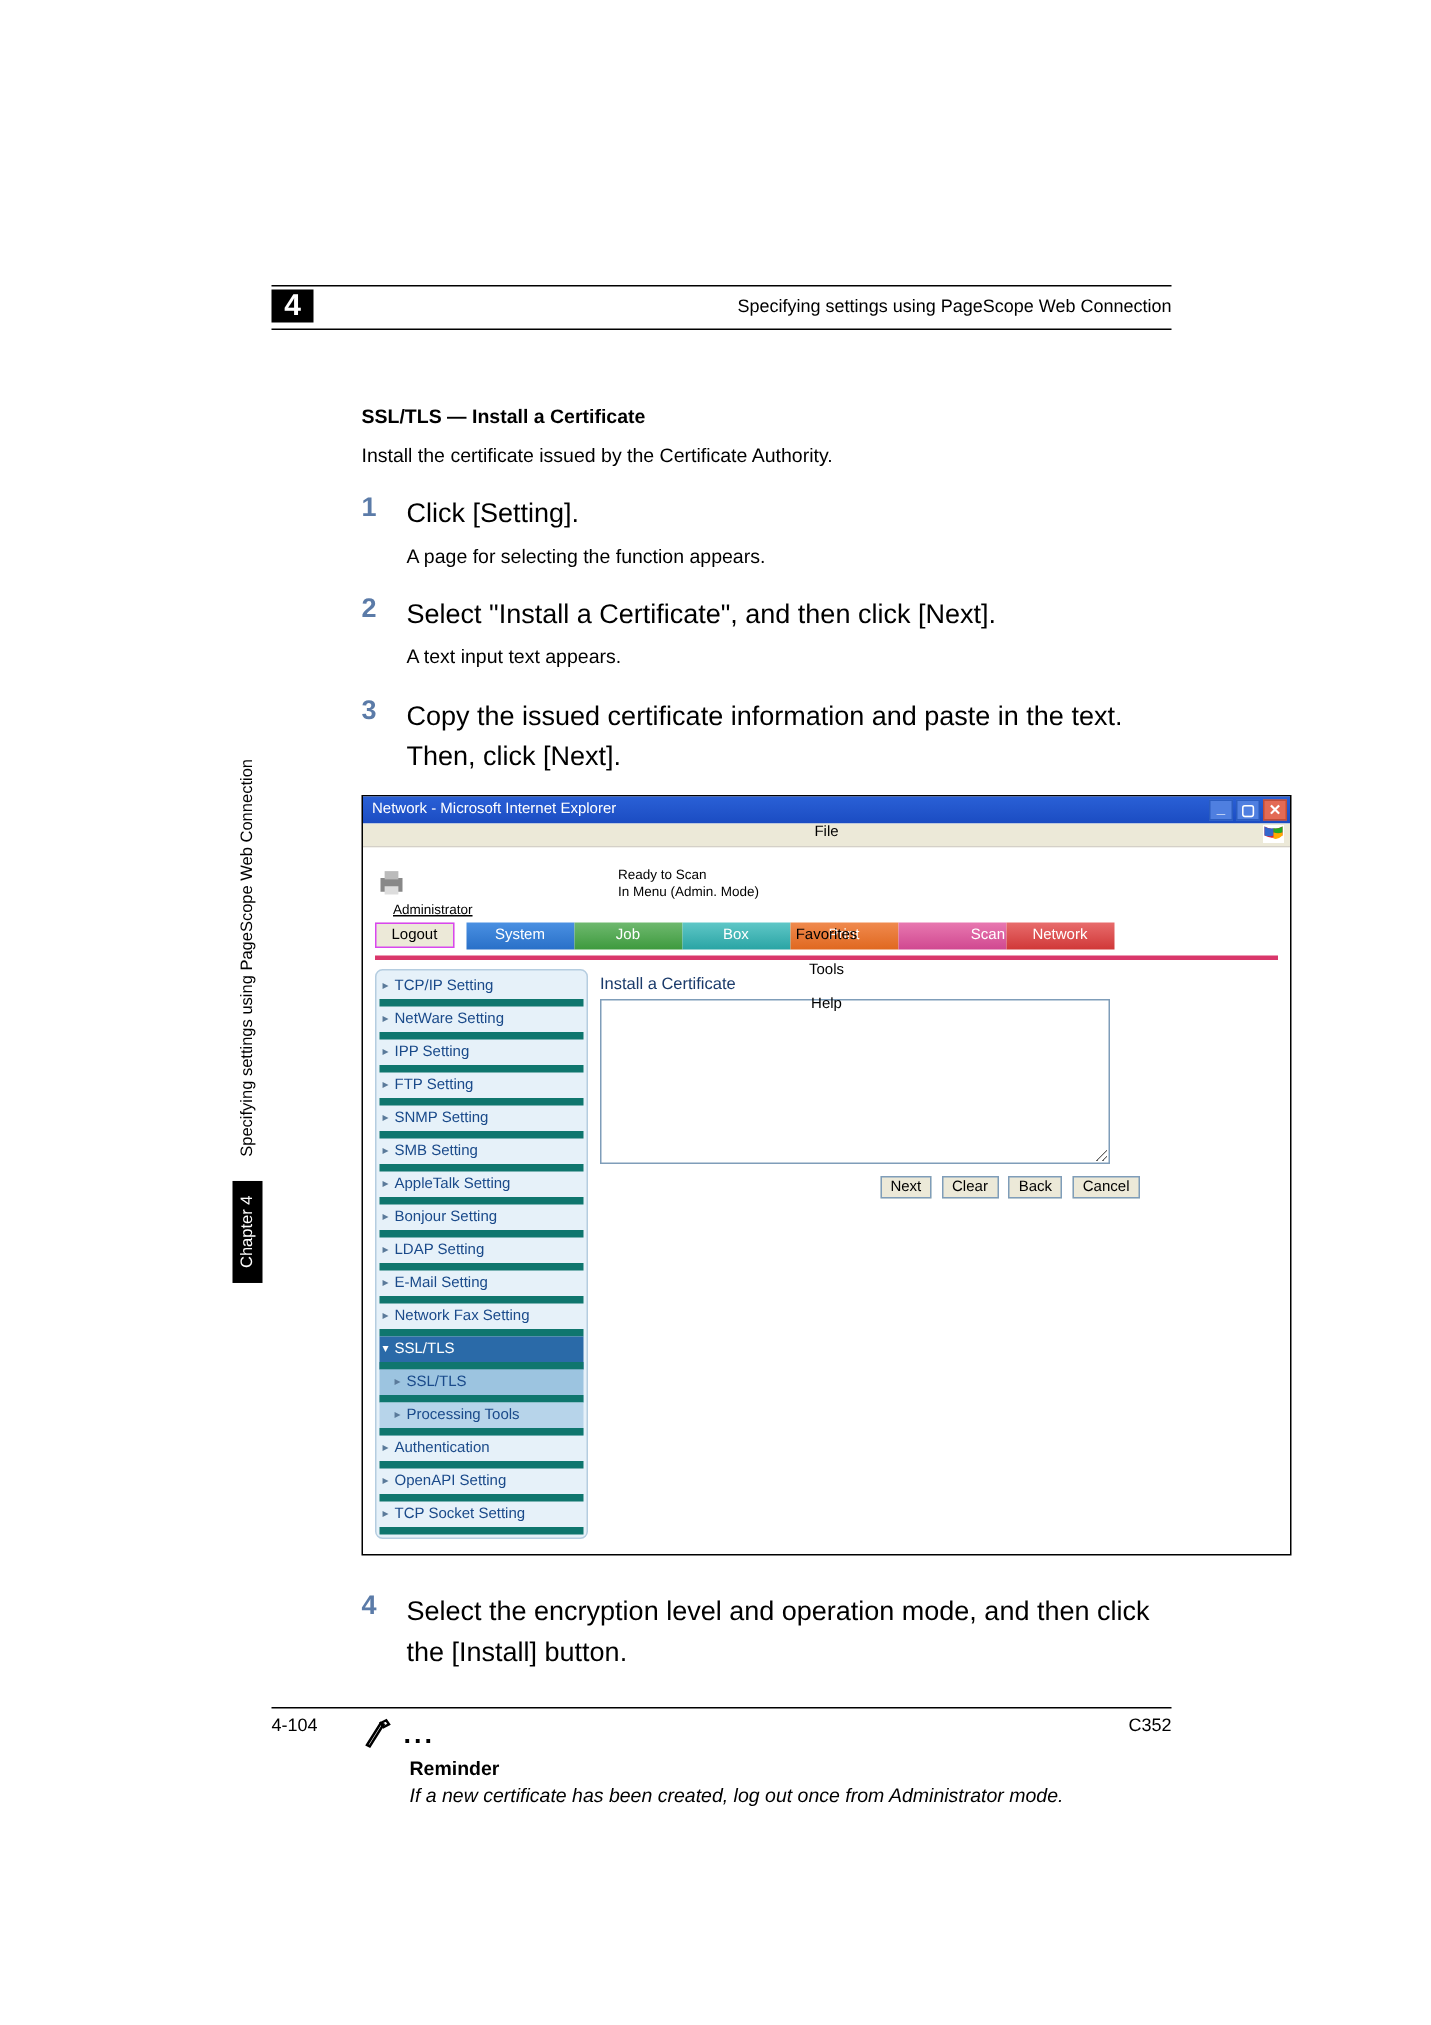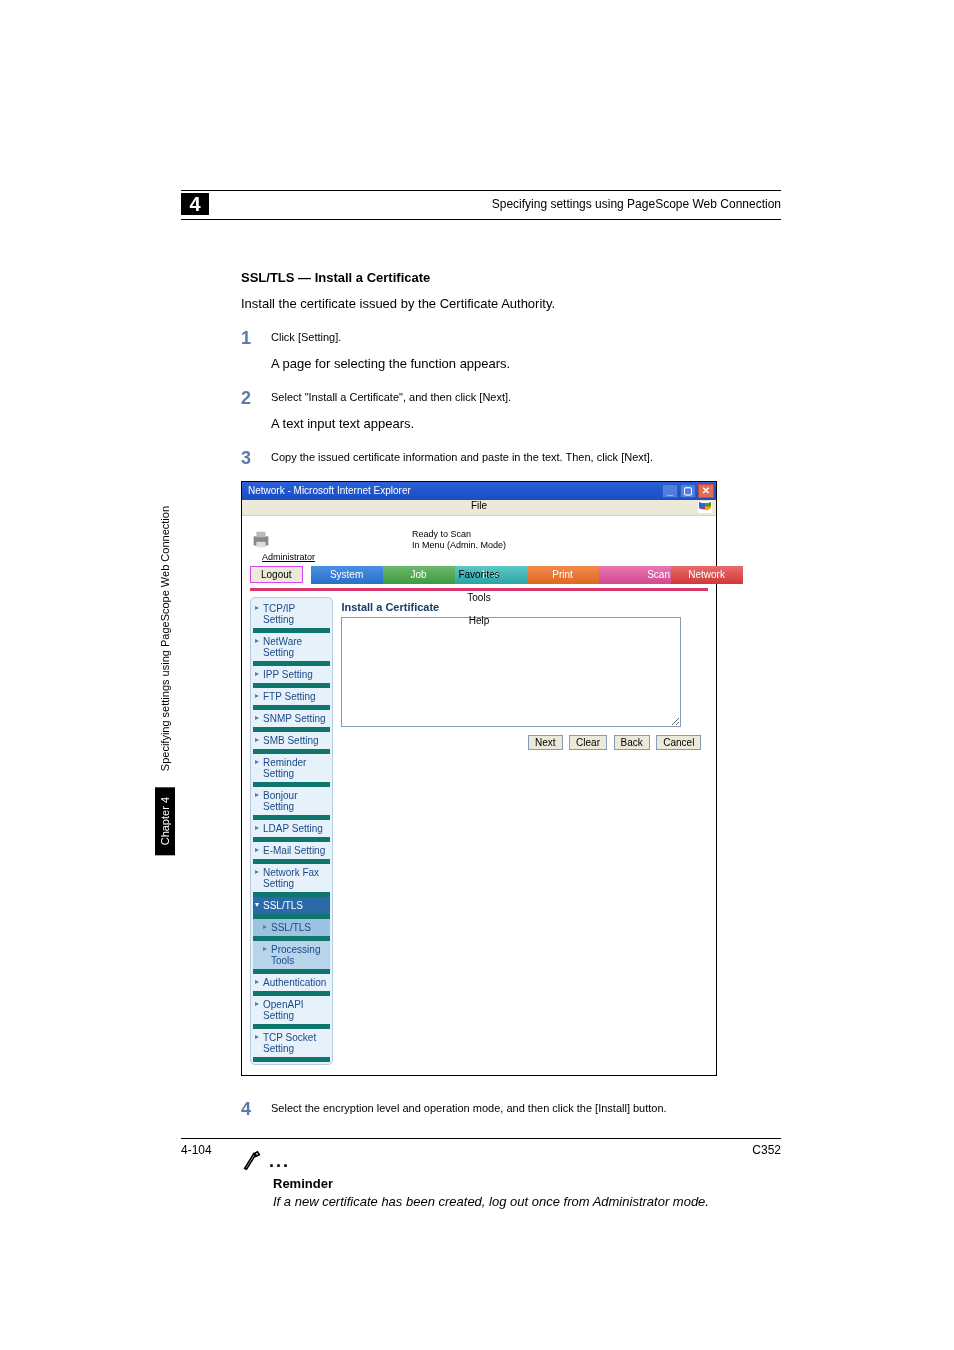--- a/index.html
+++ b/index.html
@@ -9,23 +9,23 @@
   .side-label { font-size: 11px; writing-mode: vertical-rl; transform: rotate(180deg); padding: 16px 4px 8px; }
   .page { position: absolute; left: 181px; top: 190px; width: 600px; }
   .header-line { border-top: 1.5px solid #000; margin-bottom: 2px; }
   .header-row { display: flex; align-items: center; justify-content: space-between; border-bottom: 1.5px solid #000; padding-bottom: 4px; }
   .header-badge { background: #000; color: #fff; font-size: 20px; font-weight: bold; width: 28px; height: 22px; display: flex; align-items: center; justify-content: center; }
   .header-title { font-size: 12px; }
   .section-title { font-weight: bold; font-size: 13px; margin: 50px 0 10px 60px; }
   .body-text { font-size: 13px; margin: 0 0 14px 60px; line-height: 1.4; }
   .step { display: flex; margin: 16px 0 6px 60px; }
   .step-num { font-size: 18px; font-weight: bold; color: #5b7ba8; width: 30px; flex-shrink: 0; line-height: 1.1; }
-  .step-text { font-size: 11px; line-height: 1.5; flex: 1; }
+  .step-text { font-size: 18px; line-height: 1.5; flex: 1; }
   .sub-text { font-size: 13px; margin: 6px 0 0 90px; line-height: 1.4; }
-  .screenshot { margin: 12px 0 0 60px; width: 476px; border: 1px solid #000; background: #fff; font-size: 9px; }
+  .screenshot { margin: 12px 0 0 60px; width: 620px; border: 1px solid #000; background: #fff; font-size: 9px; }
   .ss-titlebar { background: linear-gradient(#2a60d6,#1b4cc2); color: #fff; height: 18px; display: flex; align-items: center; justify-content: space-between; padding: 0 2px 0 6px; font-size: 10px; }
   .ss-winbtns { display: flex; gap: 2px; }
   .ss-winbtn { width: 16px; height: 14px; background: #4f7fe0; border: 1px solid #2a5cc0; display: flex; align-items: center; justify-content: center; color: #fff; font-size: 10px; font-weight: bold; }
   .ss-winbtn.close { background: #e36a55; border-color: #c04c38; }
   .ss-menubar { background: #ece9d8; height: 16px; display: flex; align-items: center; padding: 0 6px; gap: 12px; font-size: 10px; color: #000; border-bottom: 1px solid #d4d0c8; position: relative; flex-direction: column; }
   .ss-flag { position: absolute; right: 4px; top: 1px; width: 14px; height: 12px; }
   .ss-body { display: flex; flex-direction: column; background: #fff; }
   .ss-top { height: 48px; background: #fff; display: flex; align-items: center; padding: 0 8px; position: relative; }
   .ss-admin { position: absolute; left: 20px; bottom: 2px; font-size: 9px; text-decoration: underline; color: #000; }
   .ss-status { margin-left: 134px; font-size: 9px; line-height: 1.2; }
@@ -43,21 +43,21 @@
   .ss-main { display: flex; padding: 6px 8px 10px; min-height: 270px; }
   .ss-left { width: 142px; background: #e6f1f9; border: 1px solid #b5cde0; border-radius: 5px; padding: 2px; }
   .ss-nav { font-size: 10px; color: #1a4a8a; padding: 3px 4px 3px 10px; border-bottom: 5px solid #0f766e; font-weight: normal; cursor: pointer; position: relative; }
   .ss-nav::before { content: "\25B8"; color: #5a7a9a; position: absolute; left: 2px; font-size: 8px; }
   .ss-nav.selected { background: #2a6aa8; color: #fff; }
   .ss-nav.selected::before { content: "\25BE"; color: #fff; }
   .ss-nav.sub { padding-left: 18px; background: #b7d4ea; }
   .ss-nav.sub.active { background: #9cc4e0; }
   .ss-nav.sub::before { left: 10px; }
   .ss-right { flex: 1; padding: 4px 8px; }
-  .ss-panel-title { font-size: 11px; font-weight: bold; color: #1a3a6a; margin-bottom: 4px; }
+  .ss-panel-title { font-size: 11px; font-weight: normal; color: #1a3a6a; margin-bottom: 4px; }
   .ss-textarea { width: 340px; height: 110px; border: 1px solid #7f9db9; background: #fff; }
   .ss-btn-row { margin-top: 6px; text-align: right; width: 360px; }
   .ss-btn { background: #ece9d8; border: 1px solid #7f9db9; font-size: 10px; padding: 1px 6px; margin-left: 4px; }
   .note-block { margin: 30px 0 0 60px; }
   .note-icon-row { display: flex; align-items: flex-end; gap: 6px; }
   .note-icon { width: 22px; height: 22px; }
   .note-dots { font-size: 18px; letter-spacing: 2px; font-weight: bold; }
   .note-label { font-weight: bold; font-size: 13px; margin: 4px 0 2px 32px; }
   .note-text { font-style: italic; font-size: 13px; margin-left: 32px; line-height: 1.4; }
   .footer { position: absolute; left: 181px; top: 1138px; width: 600px; border-top: 1px solid #000; padding-top: 4px; display: flex; justify-content: space-between; font-size: 12px; }
@@ -145,21 +145,21 @@
       </div>
       <div class="ss-divider"></div>
       <div class="ss-main">
         <div class="ss-left">
           <div class="ss-nav">TCP/IP Setting</div>
           <div class="ss-nav">NetWare Setting</div>
           <div class="ss-nav">IPP Setting</div>
           <div class="ss-nav">FTP Setting</div>
           <div class="ss-nav">SNMP Setting</div>
           <div class="ss-nav">SMB Setting</div>
-          <div class="ss-nav">Reminder Setting</div>
+          <div class="ss-nav">AppleTalk Setting</div>
           <div class="ss-nav">Bonjour Setting</div>
           <div class="ss-nav">LDAP Setting</div>
           <div class="ss-nav">E-Mail Setting</div>
           <div class="ss-nav">Network Fax Setting</div>
           <div class="ss-nav selected">SSL/TLS</div>
           <div class="ss-nav sub active">SSL/TLS</div>
           <div class="ss-nav sub">Processing Tools</div>
           <div class="ss-nav">Authentication</div>
           <div class="ss-nav">OpenAPI Setting</div>
           <div class="ss-nav">TCP Socket Setting</div>

